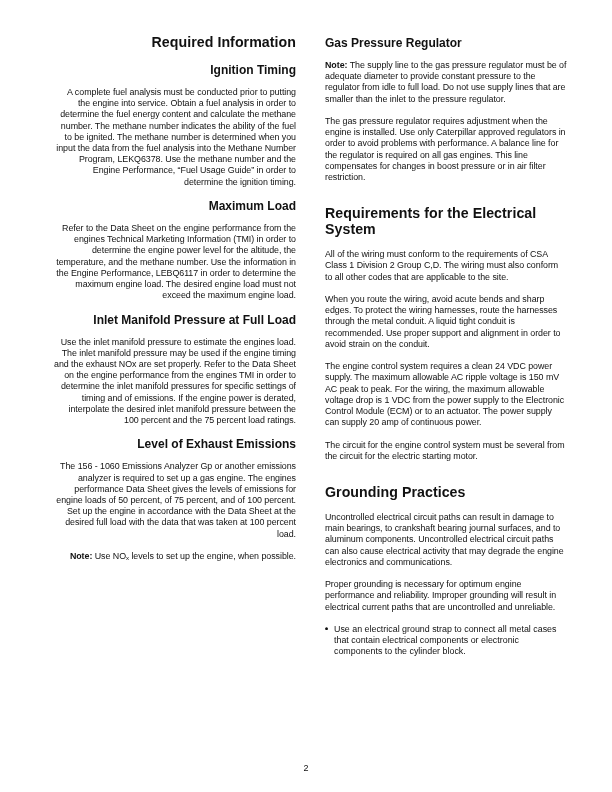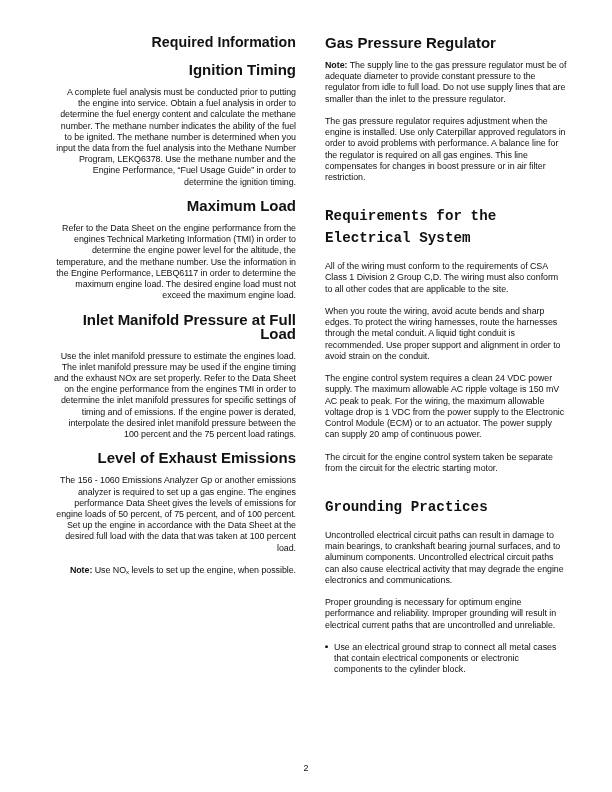--- a/index.html
+++ b/index.html
@@ -7,23 +7,23 @@
       width: 612px; height: 792px; position: relative; overflow: hidden;
       font-family: "Liberation Sans", sans-serif; color: #111111;
     }
     .col { position: absolute; top: 34px; }
     .col-left { left: 54px; width: 242px; text-align: right; }
     .col-right { left: 325px; width: 242px; }
     h1 {
       font-size: 14.2px; font-weight: bold; margin: 0 0 12px 0; line-height: 17px; letter-spacing: 0.05px;
     }
     h2 {
-      font-size: 15px; font-weight: bold; margin: 0 0 10px 0; line-height: 14px;
+      font-size: 12px; font-weight: bold; margin: 0 0 10px 0; line-height: 14px;
     }
-    h1.sec { margin-top: 22px; margin-bottom: 12px; line-height: 22px; font-family: Liberation Mono, monospace; }
+    h1.sec { margin-top: 22px; margin-bottom: 12px; line-height: 16px; }
     p {
       font-size: 8.9px; line-height: 11.2px; margin: 0 0 11.2px 0; letter-spacing: -0.05px;
     }
     .note-label { font-weight: bold; }
     ul { list-style: none; margin: 0; padding: 0; }
     li {
       font-size: 8.9px; line-height: 11.2px; margin: 0 0 11.2px 0; position: relative; padding-left: 9px;
     }
     li .bullet { position: absolute; left: 0; top: 0; }
     sub { font-size: 6px; vertical-align: -1px; line-height: 0; }
@@ -64,21 +64,21 @@
     <h2 style="margin-top:2px;">Gas Pressure Regulator</h2>
     <p><span class="note-label">Note:</span><span> The supply line to the gas pressure regulator must be of adequate diameter to provide constant pressure to the regulator from idle to full load. Do not use supply lines that are smaller than the inlet to the pressure regulator.</span></p>
     <p>The gas pressure regulator requires adjustment when the engine is installed. Use only Caterpillar approved regulators in order to avoid problems with performance. A balance line for the regulator is required on all gas engines. This line compensates for changes in boost pressure or in air filter restriction.</p>
   </section>
 
   <section>
     <h1 class="sec">Requirements for the Electrical System</h1>
     <p>All of the wiring must conform to the requirements of CSA Class 1 Division 2 Group C,D. The wiring must also conform to all other codes that are applicable to the site.</p>
     <p>When you route the wiring, avoid acute bends and sharp edges. To protect the wiring harnesses, route the harnesses through the metal conduit. A liquid tight conduit is recommended. Use proper support and alignment in order to avoid strain on the conduit.</p>
     <p>The engine control system requires a clean 24 VDC power supply. The maximum allowable AC ripple voltage is 150 mV AC peak to peak. For the wiring, the maximum allowable voltage drop is 1 VDC from the power supply to the Electronic Control Module (ECM) or to an actuator. The power supply can supply 20 amp of continuous power.</p>
-    <p>The circuit for the engine control system taken be separate from the circuit for the electric starting motor.</p>
+    <p>The circuit for the engine control system must be several from the circuit for the electric starting motor.</p>
   </section>
 
   <section>
     <h1 class="sec">Grounding Practices</h1>
     <p>Uncontrolled electrical circuit paths can result in damage to main bearings, to crankshaft bearing journal surfaces, and to aluminum components. Uncontrolled electrical circuit paths can also cause electrical activity that may degrade the engine electronics and communications.</p>
     <p>Proper grounding is necessary for optimum engine performance and reliability. Improper grounding will result in electrical current paths that are uncontrolled and unreliable.</p>
     <ul>
       <li><span class="bullet">•</span></li>
       <li><span class="bullet">•</span><span>Use an electrical ground strap to connect all metal cases that contain electrical components or electronic components to the cylinder block.</span></li>
     </ul>

